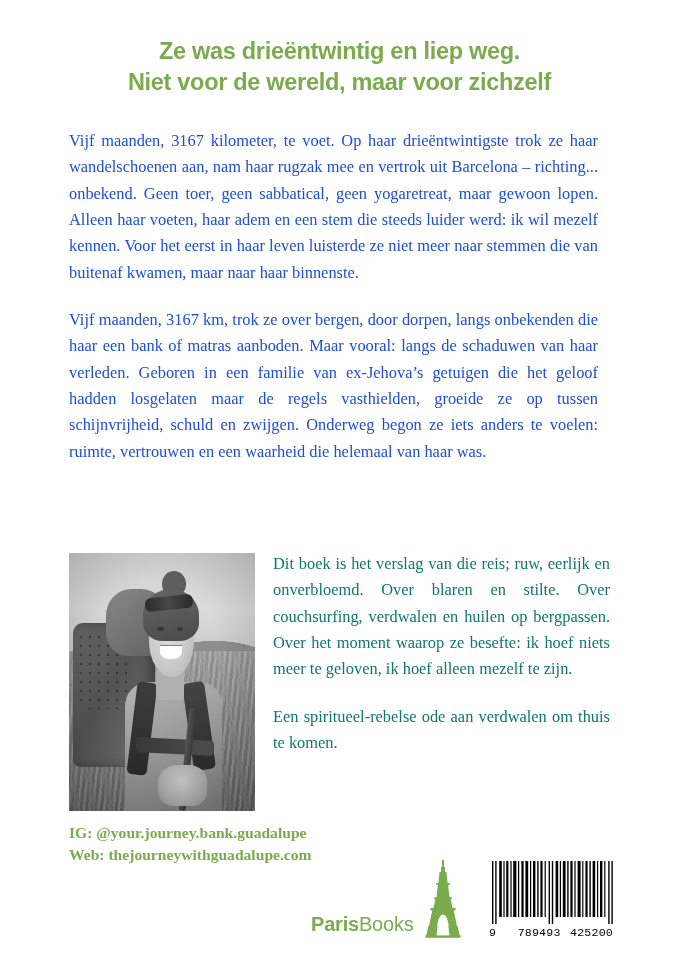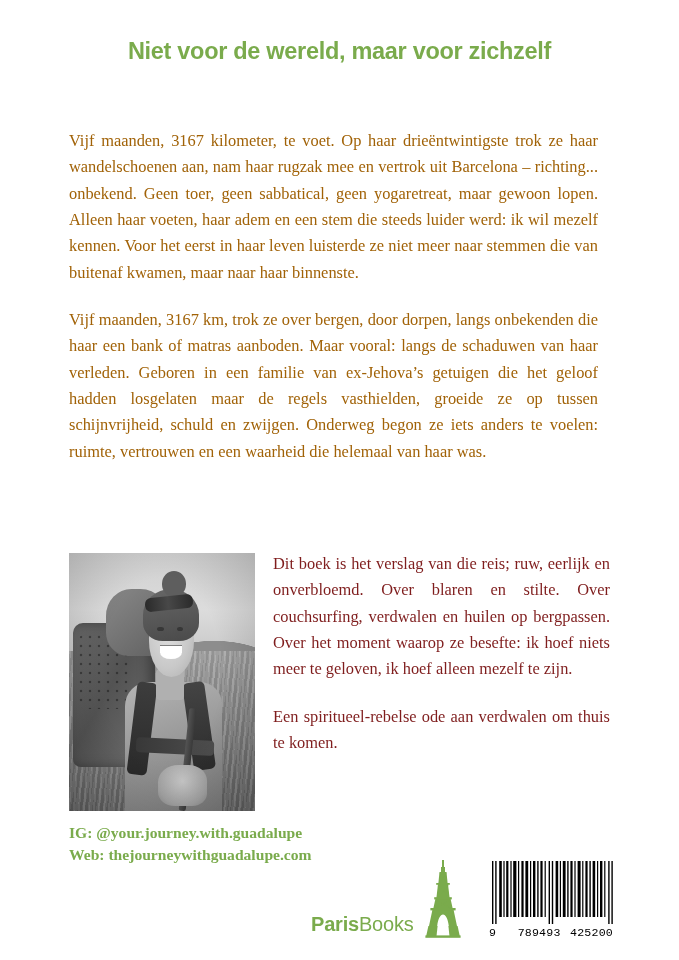--- a/index.html
+++ b/index.html
@@ -42,21 +42,21 @@
   .body-col {
     position: absolute;
     left: 69px;
     top: 128px;
     width: 541px;
   }
   .para {
     text-align: justify;
     font-size: 16.4px;
     line-height: 1.605;
-    color: #a16207;
+    color: #1d4ed8;
     margin: 0 12px 21px 0;
     hyphens: none;
   }
   .para:last-child { margin-bottom: 0; }
 
   
   .photo-block {
     position: absolute;
     left: 69px;
     top: 551px;
@@ -188,21 +188,21 @@
   }
   .ph-vign {
     position: absolute; inset: 0;
     background: radial-gradient(ellipse at 50% 45%, rgba(0,0,0,0) 45%, rgba(0,0,0,0.18) 100%);
   }
 
   .wrap-para {
     text-align: justify;
     font-size: 16.4px;
     line-height: 1.605;
-    color: #7f1d1d;
+    color: #0f766e;
     margin: 0 0 21px 0;
   }
   .wrap-para:last-child { margin-bottom: 8px; }
 
   
   .contact {
     position: absolute;
     left: 69px;
     top: 822px;
     font-family: "Liberation Serif", serif;
@@ -264,20 +264,21 @@
   .bc-digits .g1 { margin-left: 0px; }
   .bc-digits .g2 { margin-left: 12px; }
   .bc-digits .g3 { margin-right: 6px; text-align: center; }
 </style>
 </head>
 <body>
 
 <div class="cover">
 
   <div class="headline">
+    <span class="hl-line">Ze was drieëntwintig en liep weg.</span>
     <span class="hl-line">Niet voor de wereld, maar voor zichzelf</span>
   </div>
 
   <div class="body-col">
     <p class="para">Vijf maanden, 3167 kilometer, te voet. Op haar drieëntwintigste trok ze haar wandelschoenen aan, nam haar rugzak mee en vertrok uit Barcelona – richting... onbekend. Geen toer, geen sabbatical, geen yogaretreat, maar gewoon lopen. Alleen haar voeten, haar adem en een stem die steeds luider werd: ik wil mezelf kennen. Voor het eerst in haar leven luisterde ze niet meer naar stemmen die van buitenaf kwamen, maar naar haar binnenste.</p>
     <p class="para">Vijf maanden, 3167 km, trok ze over bergen, door dorpen, langs onbekenden die haar een bank of matras aanboden. Maar vooral: langs de schaduwen van haar verleden. Geboren in een familie van ex-Jehova’s getuigen die het geloof hadden losgelaten maar de regels vasthielden, groeide ze op tussen schijnvrijheid, schuld en zwijgen. Onderweg begon ze iets anders te voelen: ruimte, vertrouwen en een waarheid die helemaal van haar was.</p>
   </div>
 
   <div class="photo-block">
     <div class="photo">
@@ -300,21 +301,21 @@
       <div class="ph-smile"></div>
       <div class="ph-pole"></div>
       <div class="ph-hands"></div>
       <div class="ph-vign"></div>
     </div>
     <p class="wrap-para">Dit boek is het verslag van die reis; ruw, eerlijk en onverbloemd. Over blaren en stilte. Over couchsurfing, verdwalen en huilen op bergpassen. Over het moment waarop ze besefte: ik hoef niets meer te geloven, ik hoef alleen mezelf te zijn.</p>
     <p class="wrap-para">Een spiritueel-rebelse ode aan verdwalen om thuis te komen.</p>
   </div>
 
   <div class="contact">
-    <span>IG: @your.journey.with.guadalupe</span>
+    <span>IG: @your.journey.bank.guadalupe</span>
     <span>Web: thejourneywithguadalupe.com</span>
   </div>
 
   <div class="publisher">
     <div class="pub-name">
       <span class="b">Paris</span><span class="r">Books</span>
     </div>
     <span class="eiffel">
       <svg width="52" height="78" viewBox="0 0 52 78" aria-hidden="true">
         <g fill="#7aab4c">

